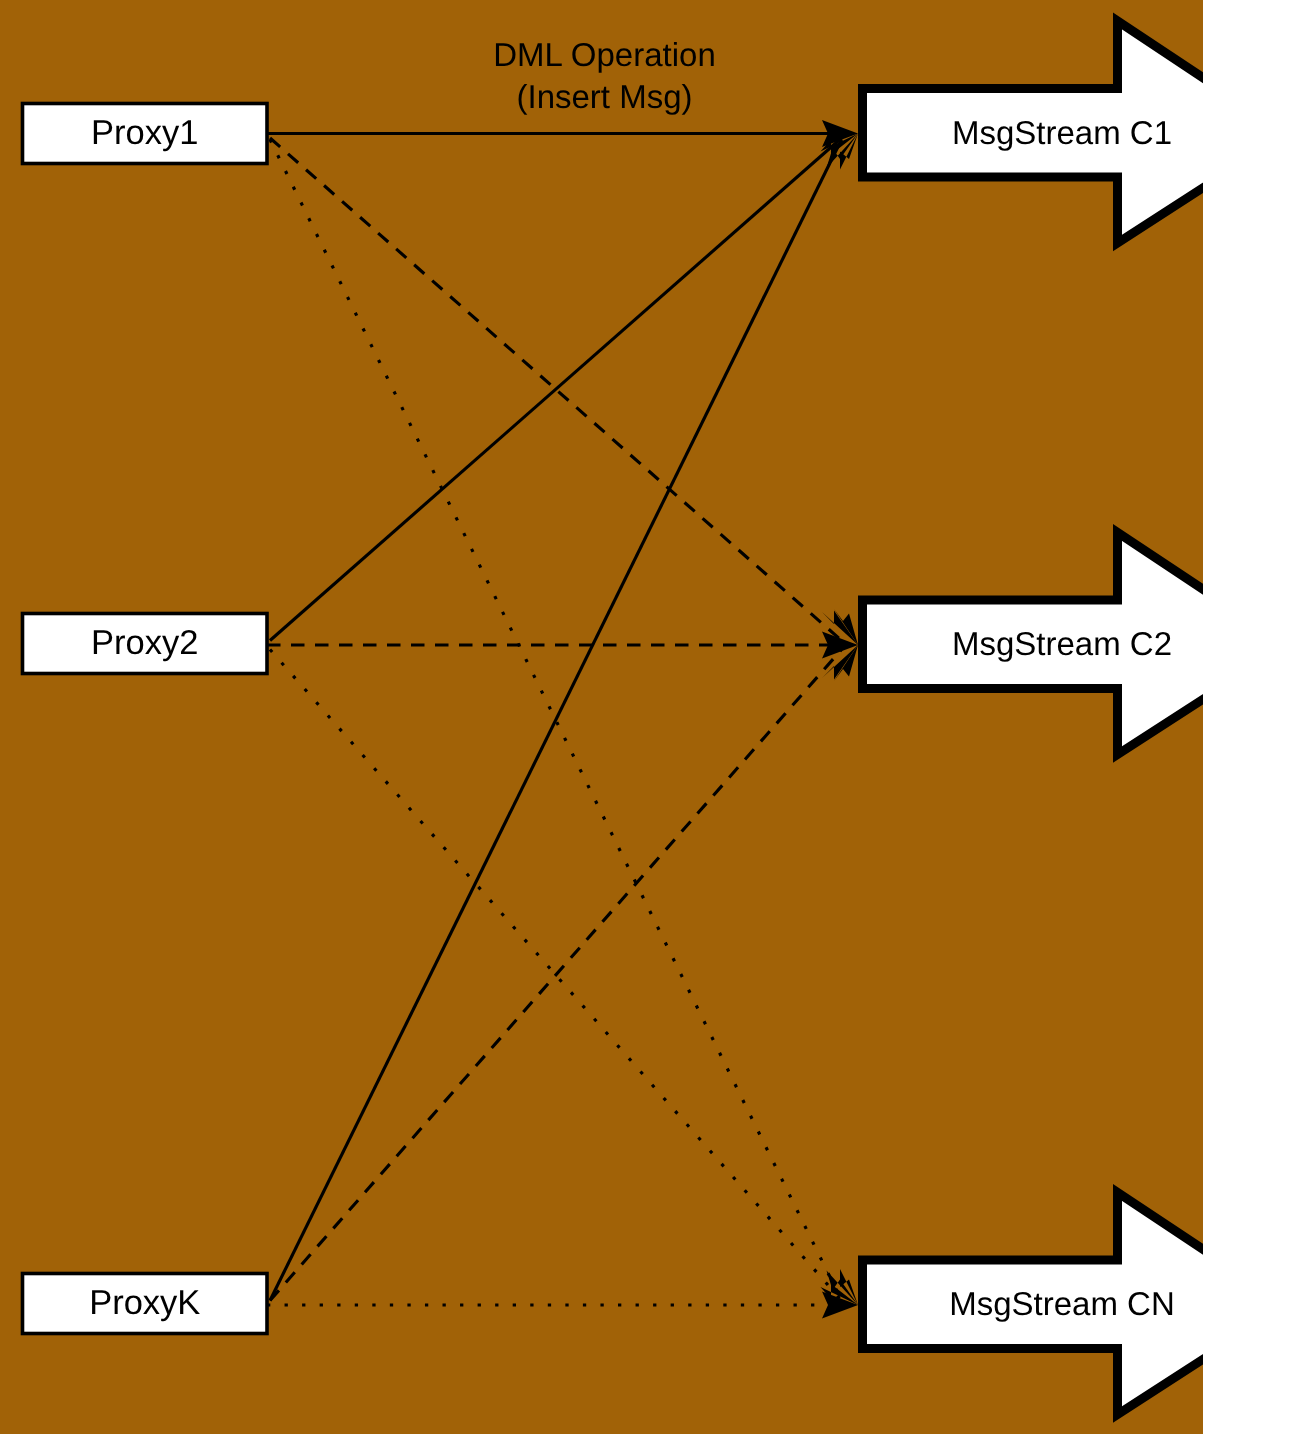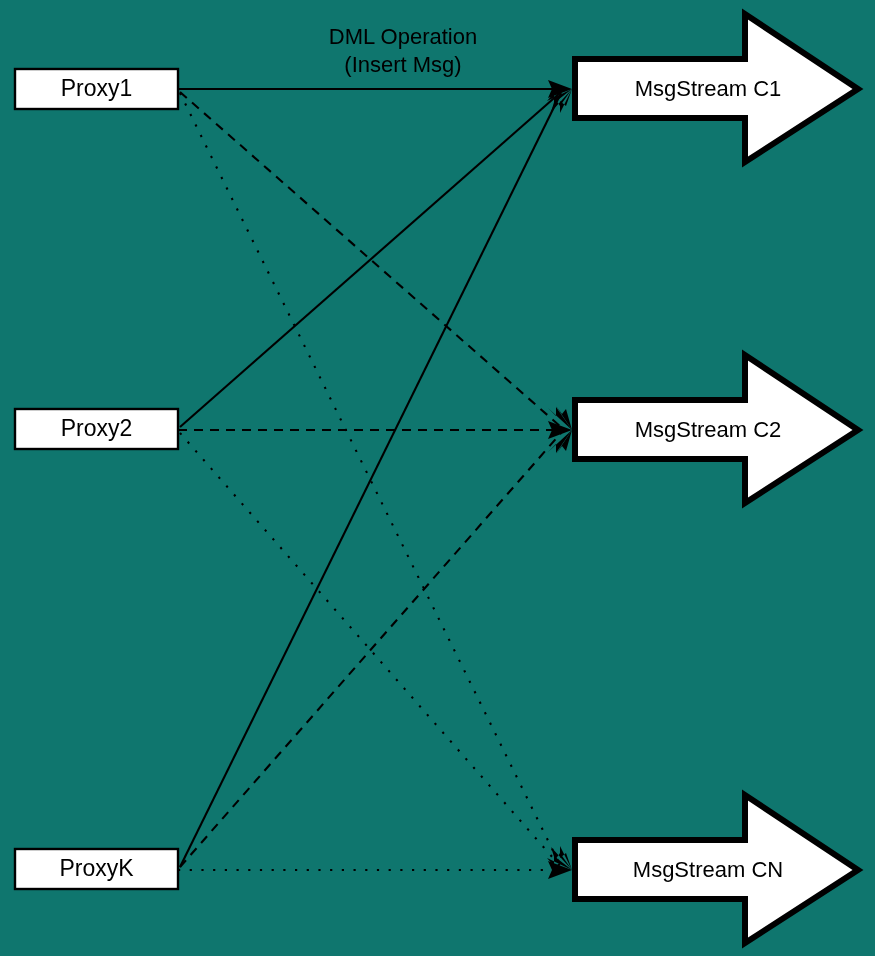--- a/index.html
+++ b/index.html
@@ -5,23 +5,23 @@
   html, body {
     margin: 0;
     padding: 0;
     background: #ffffff;
   }
   body {
     font-family: "Liberation Sans", sans-serif;
   }
   #canvas-wrap {
     position: relative;
-    width: 875px;
+    width: 802px;
     height: 956px;
-    background: #0f766e;
+    background: #a16207;
     overflow: hidden;
   }
   svg.diagram {
     position: absolute;
     top: 0;
     left: 0;
     width: 875px;
     height: 956px;
     display: block;
   }

